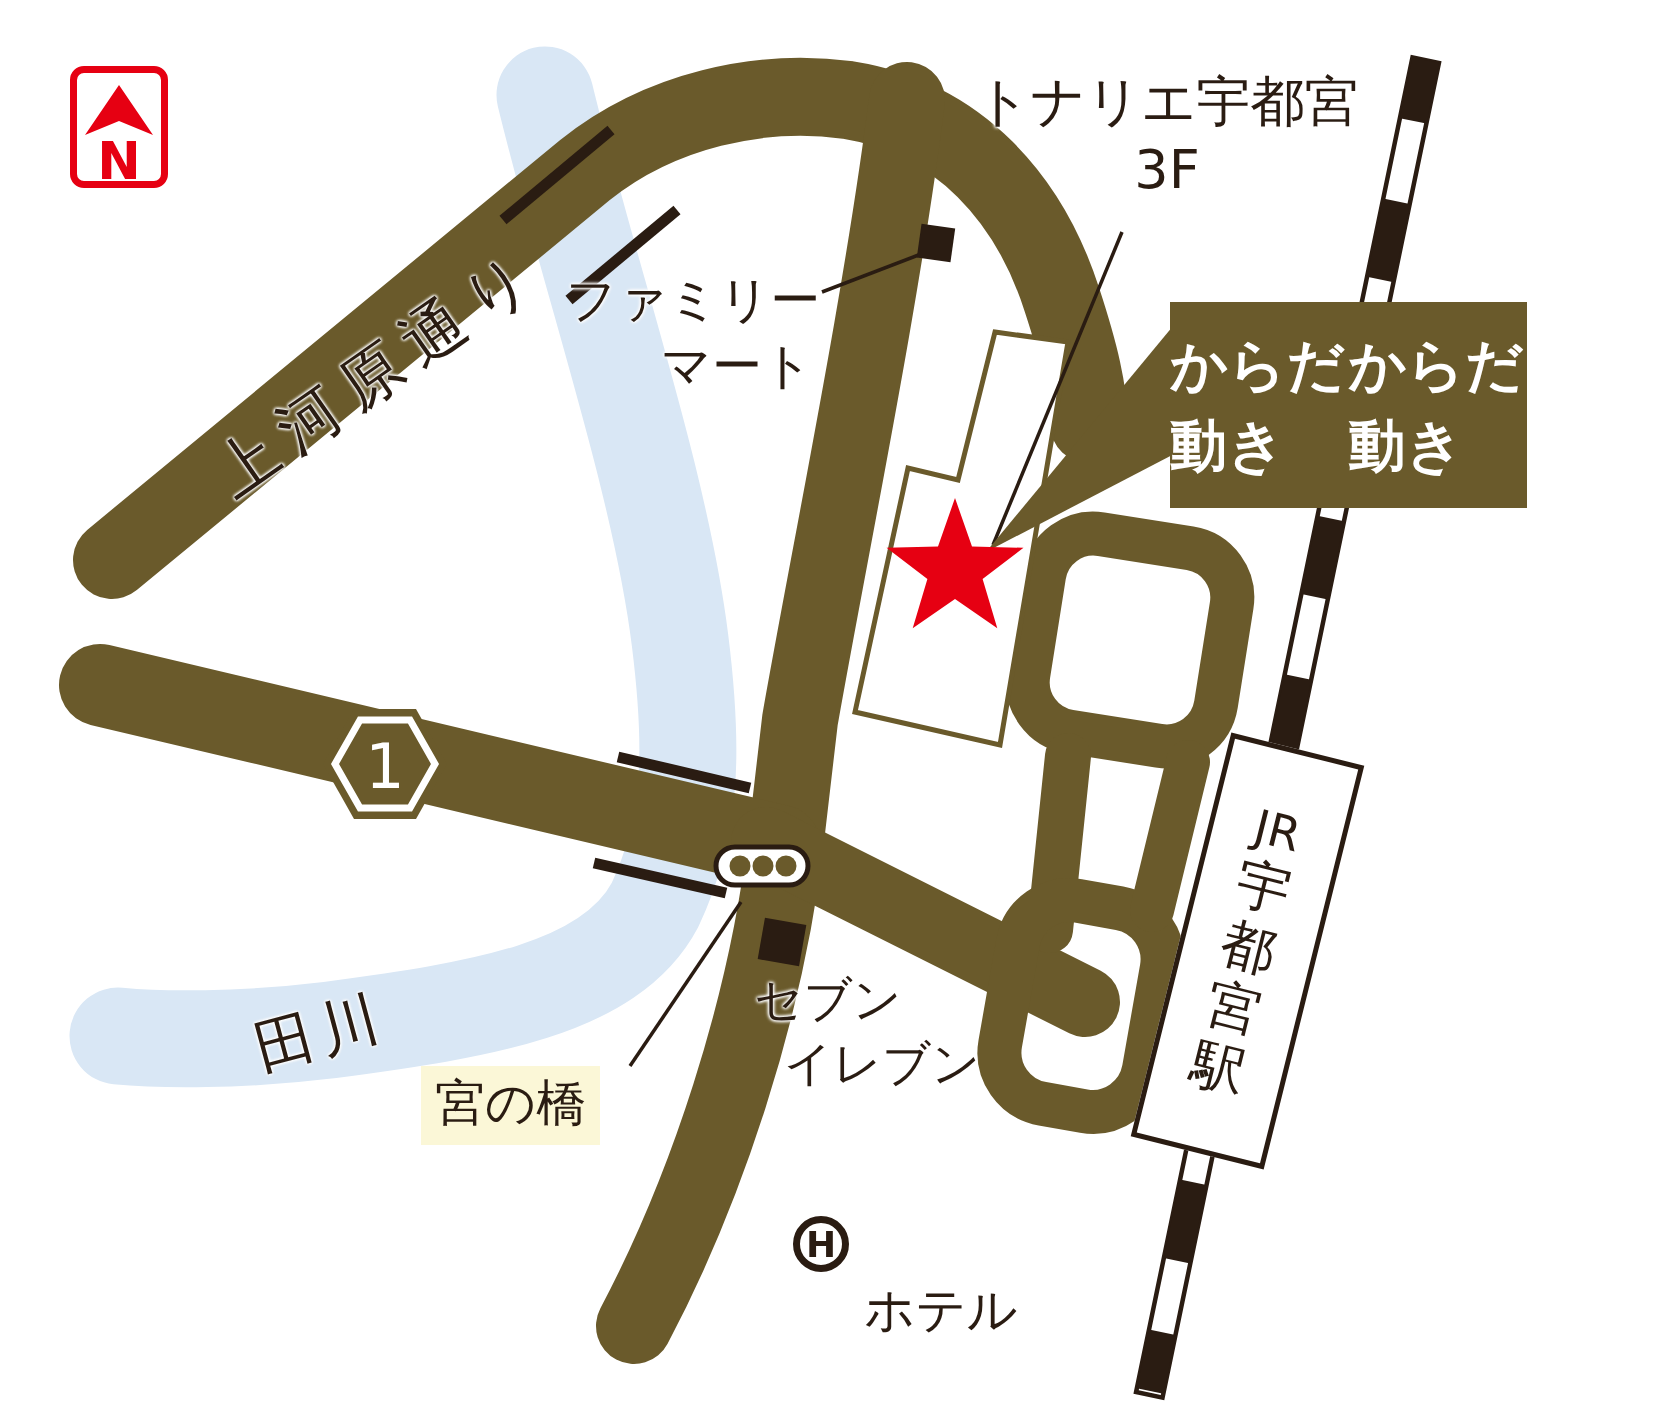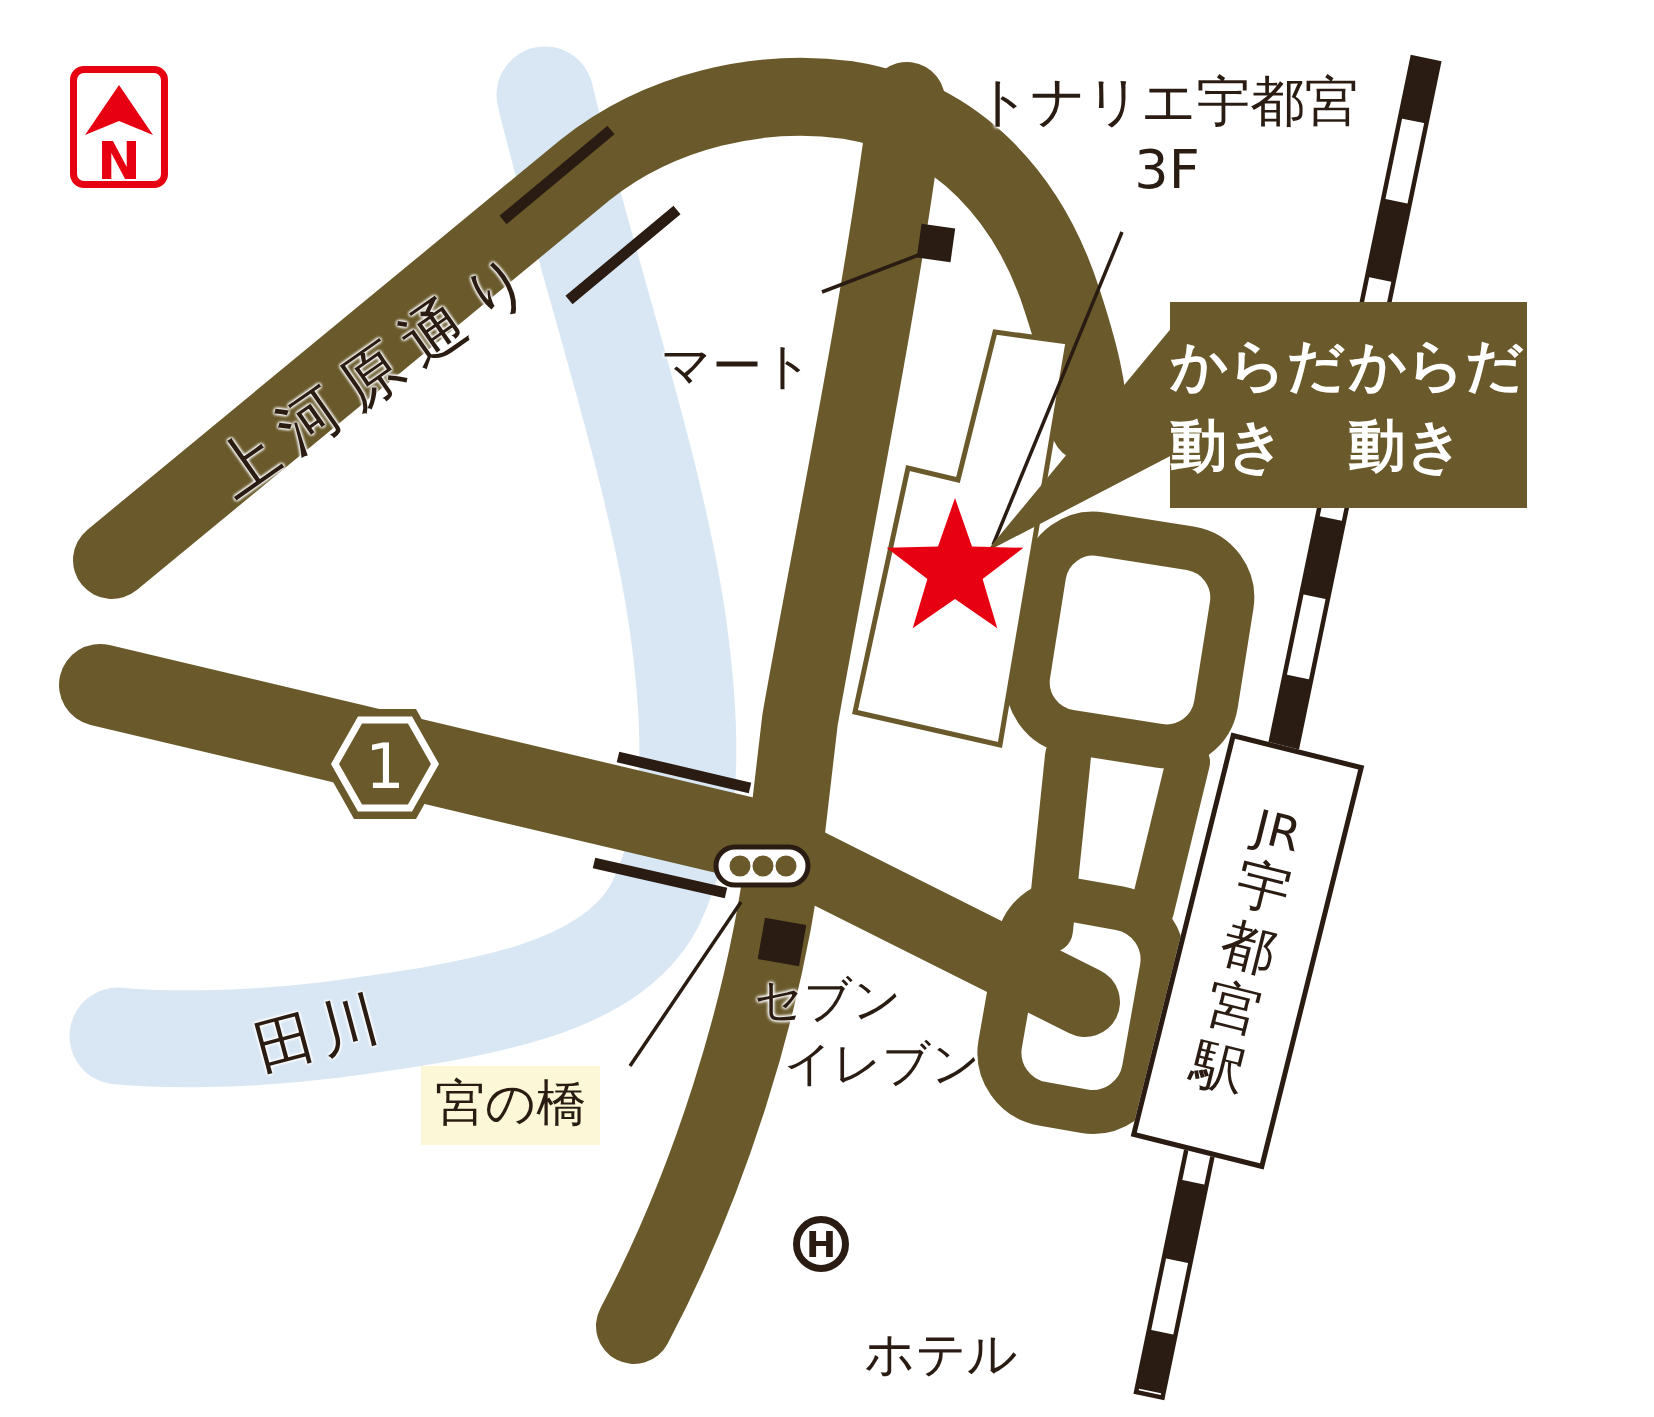--- a/index.html
+++ b/index.html
@@ -124,20 +124,21 @@
 
   <div class="north-box">
     <svg width="84" height="108" viewBox="0 0 84 108">
       <polygon fill="var(--accent-red,#e60012)" points="42,12 76,62 42,48 8,62"></polygon>
     </svg>
     <div class="north-n">N</div>
   </div>
 
   <div class="lbl street-lbl" style="left:378px;top:372px;">上河原通り</div>
 
+  <div class="lbl fam-lbl" style="left:693px;top:300px;">ファミリー</div>
   <div class="lbl fam-lbl" style="left:737px;top:366px;">マート</div>
 
   <div class="lbl tonarie-lbl" style="left:1167px;top:102px;">トナリエ宇都宮</div>
   <div class="lbl tonarie-lbl" style="left:1167px;top:170px;">3F</div>
 
   <div class="callout">
     <div>からだ動き</div>
     <div>からだ動き</div>
   </div>
 
@@ -154,15 +155,15 @@
     <span class="jr">JR</span>
     <span class="kanji">宇</span>
     <span class="kanji">都</span>
     <span class="kanji">宮</span>
     <span class="kanji">駅</span>
   </div>
 
   <div class="hotel-circle">
     <span>H</span>
   </div>
-  <div class="lbl hotel-lbl" style="left:941px;top:1310px;margin-top:44px;">ホテル</div>
+  <div class="lbl hotel-lbl" style="left:941px;top:1310px;">ホテル</div>
 
 </div>
 
 </body></html>

